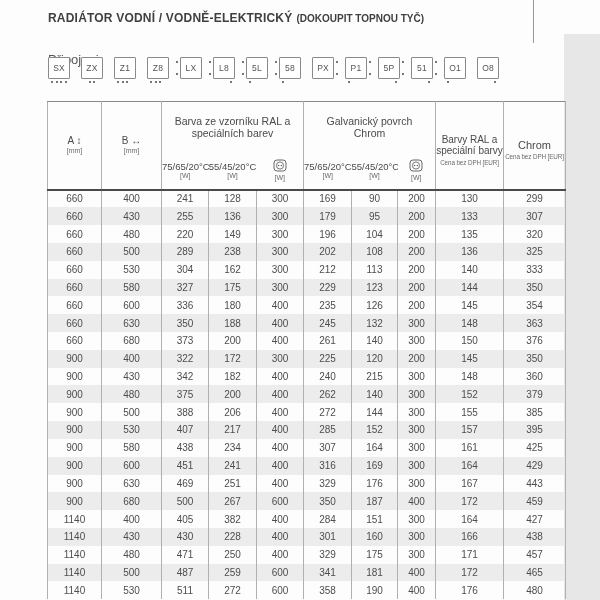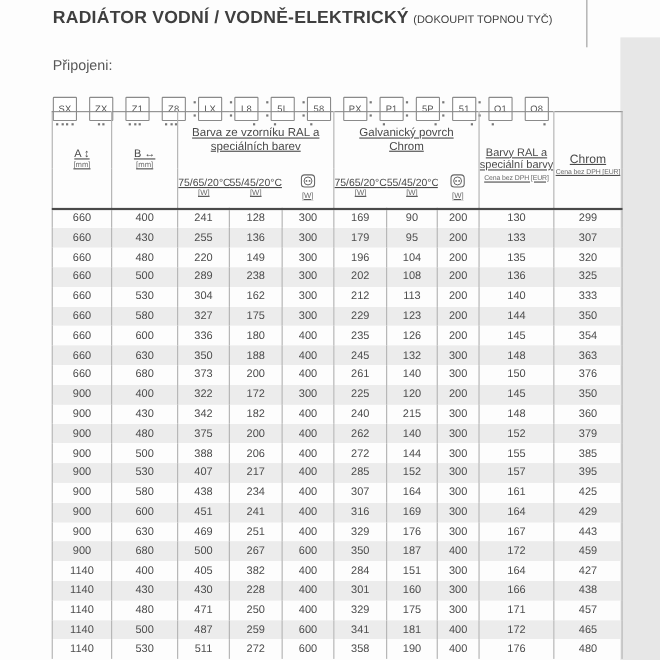--- a/index.html
+++ b/index.html
@@ -15,40 +15,40 @@
     position:relative;overflow:hidden;
   }
   .stage{position:absolute;inset:0;width:600px;height:600px;overflow:hidden;background:#fdfdfd;}
 
   
   .page-edge-strip{position:absolute;left:564px;top:34px;width:36px;height:566px;background:var(--page-edge);}
   .page-col-divider{position:absolute;left:533px;top:0;width:1px;height:43px;background:#9a9a9a;}
 
   
   .title-row{position:absolute;left:48px;top:8px;white-space:nowrap;}
-  .title-main{font-size:16px;font-weight:bold;color:var(--ink);letter-spacing:.2px;}
-  .title-suffix{font-size:10px;font-weight:normal;color:var(--ink);margin-left:4px;}
+  .title-main{font-size:12px;font-weight:bold;color:var(--ink);letter-spacing:.2px;}
+  .title-suffix{font-size:10px;font-weight:bold;color:var(--ink);margin-left:4px;}
   .connect-label{position:absolute;left:48px;top:52px;font-size:13px;color:#565656;}
 
   
-  .conn-row{position:absolute;left:48px;top:57px;display:flex;gap:11px;margin-top:31px;}
+  .conn-row{position:absolute;left:48px;top:57px;display:flex;gap:11px;}
   .conn-box{position:relative;width:22px;height:22px;border:1px solid #8a8a8a;border-radius:1px;
     background:#fff;display:flex;align-items:center;justify-content:center;
     font-size:8.5px;color:#555;letter-spacing:.2px;}
   .dot{position:absolute;width:2px;height:2px;background:#777;}
   .d-left-top{left:-5px;top:3px;} .d-left-bottom{left:-5px;bottom:3px;}
   .d-right-top{right:-5px;top:3px;} .d-right-bottom{right:-5px;bottom:3px;}
   .d-bottom-left{left:2px;bottom:-5px;} .d-bottom-mid1{left:7px;bottom:-5px;}
   .d-bottom-mid2{right:7px;bottom:-5px;} .d-bottom-right{right:2px;bottom:-5px;}
 
   
   table.spec{position:absolute;left:47px;top:101px;width:518px;border-collapse:collapse;table-layout:fixed;
     border-top:1px solid #8a8a8a;border-left:1px solid var(--grid);border-right:1px solid var(--grid);}
   .spec th,.spec td{font-weight:normal;text-align:center;vertical-align:middle;overflow:hidden;}
-  .spec thead th{border-left:1px solid var(--grid);color:#4a4a4a;text-decoration:underline;}
+  .spec thead th{border-left:1px solid var(--grid);color:#4a4a4a;}
   .spec thead th:first-child{border-left:none;}
   .spec thead{border-bottom:2px solid var(--heavy);}
   .spec tr.h1 th{height:51px;}
   .spec tr.h2 th{height:37px;border-left:none;}
   .spec tr.h2 th.gstart{border-left:1px solid var(--grid);}
   .hdr-ab{font-size:10px;line-height:1.25;}
   .hdr-unit{font-size:7px;color:#6a6a6a;display:block;}
   .group-hd{font-size:10.5px;line-height:1.2;padding:0 10px;}
   .sub-hd{font-size:9.5px;line-height:1.2;}
   .price-hd{font-size:10px;line-height:1.15;vertical-align:top;padding-top:9px;}

